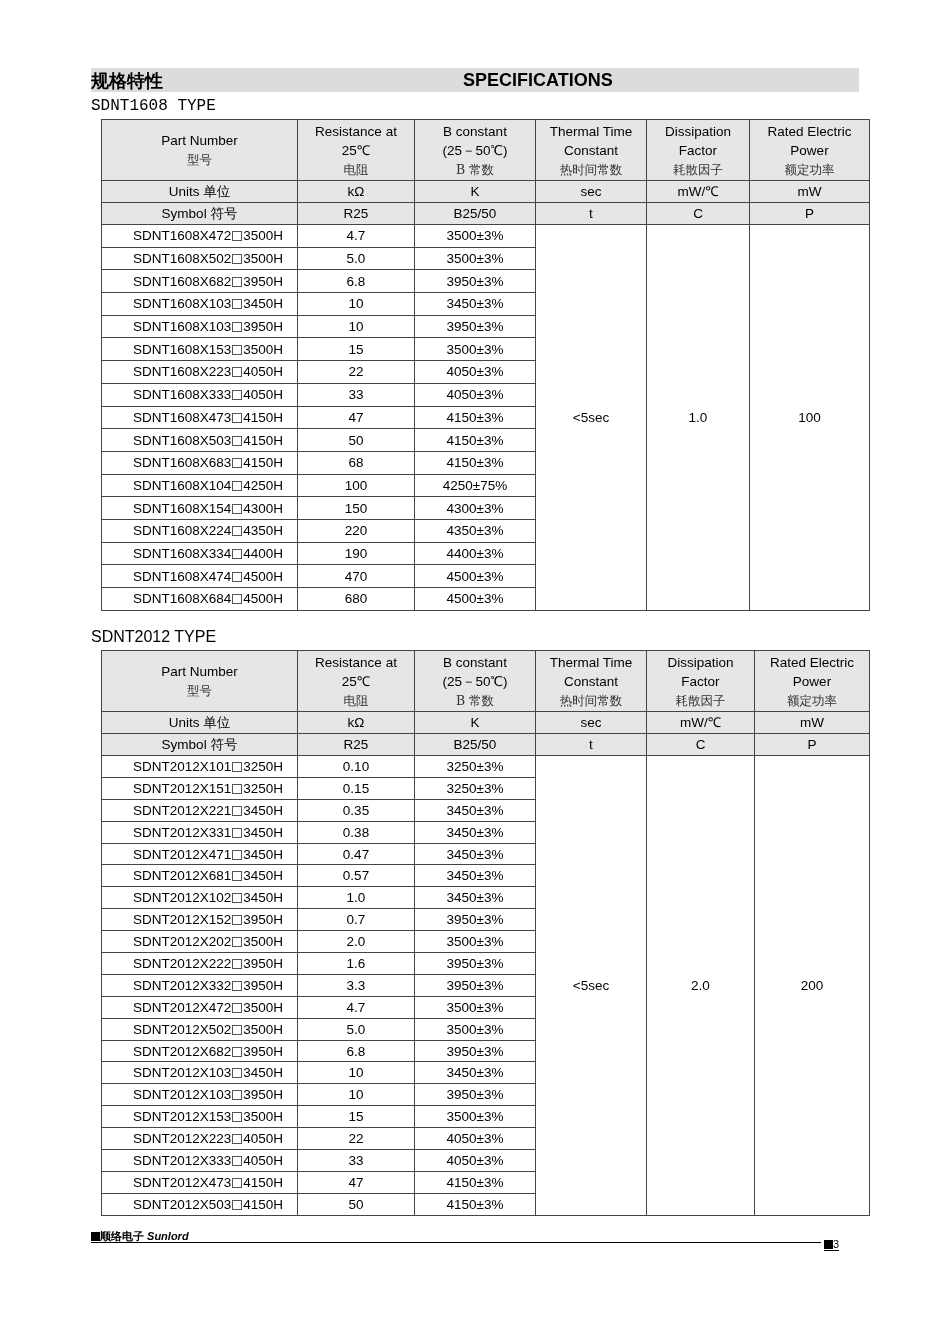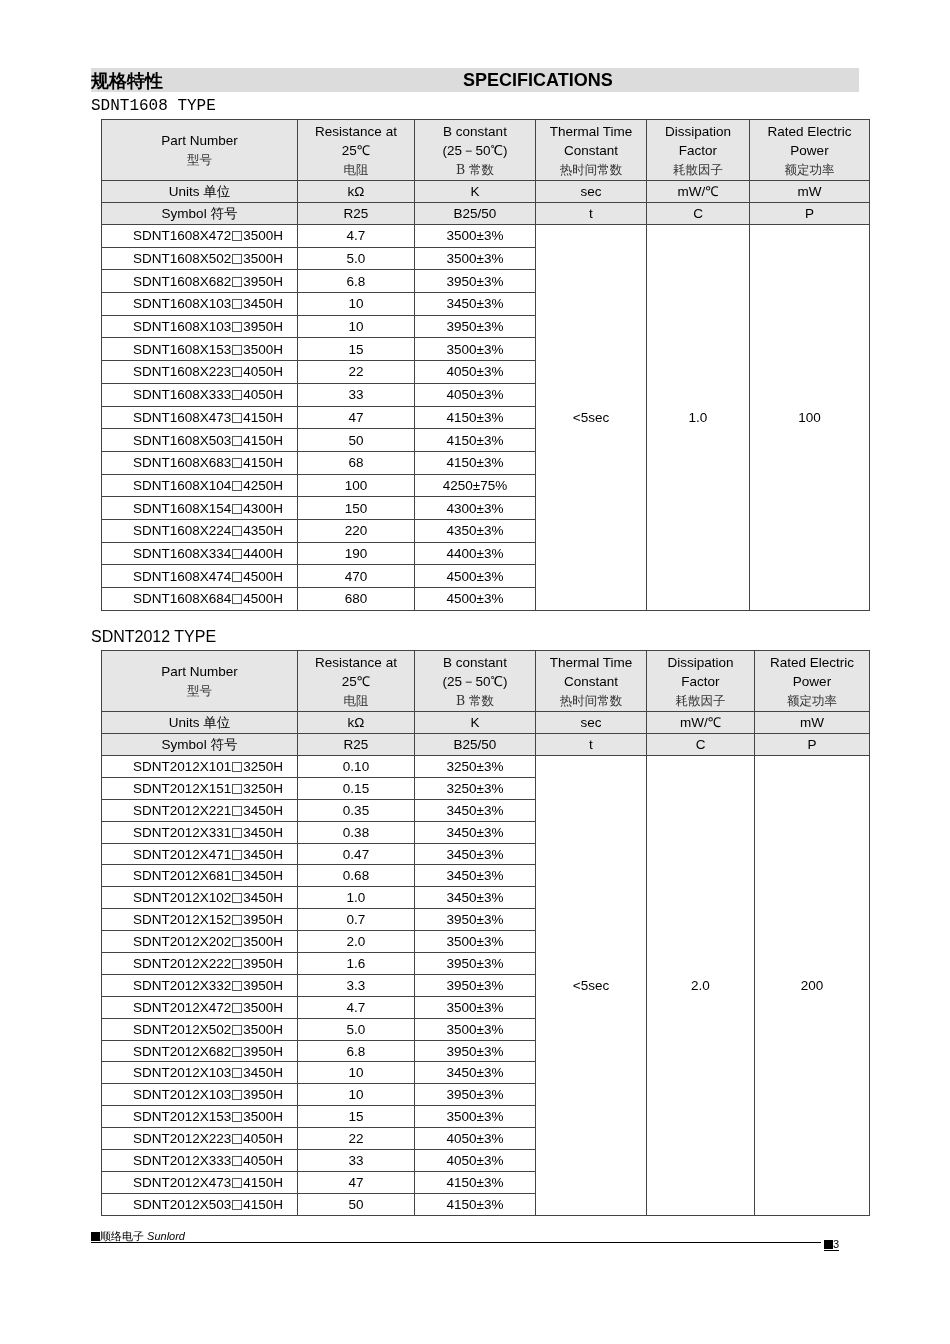--- a/index.html
+++ b/index.html
@@ -7,21 +7,21 @@
   .page-header { position:absolute; left:91px; top:68px; width:768px; height:24px; background:#dcdcdc; }
   .page-header .cn { position:absolute; left:0; top:1px; font-size:18px; font-weight:bold; font-family:"DejaVu Sans", sans-serif; letter-spacing:0px; }
   .page-header .en { position:absolute; left:372px; top:2px; font-size:18px; font-weight:bold; }
   .type-title { position:absolute; left:91px; font-size:16px; }
   table.spec { position:absolute; left:101px; width:768px; border-collapse:collapse; border:1px solid #8b5cf6; table-layout:fixed; }
   table.spec td { border:1px solid #444; text-align:center; vertical-align:middle; font-size:13.5px; padding:0; line-height:19px; }
   table.spec .hdr td { background:#e6e6e6; }
   table.spec .cn { font-family:"DejaVu Serif", serif; color:#333; font-size:12.5px; }
   table.spec td.pn { text-align:left; padding-left:31px; white-space:nowrap;margin-top:32px; }
   .sq { display:inline-block; width:10px; height:10px; border:1px solid #555; vertical-align:-1px; margin:0 1px; box-sizing:border-box; }
-  .footer { position:absolute; left:91px; top:1229px; font-size:11px; }
+  .footer { position:absolute; left:91px; top:1229px; font-size:11px;font-weight:bold; }
   .footer .italic { font-style:italic; }
   .footer-line { position:absolute; left:91px; top:1242px; width:730px; height:1px; background:#000; }
   .page-num { position:absolute; left:824px; top:1238px; font-size:11px; border-bottom:1px solid #000; }
   .blk { display:inline-block; width:9px; height:9px; background:#000; vertical-align:-1px; }
 </style>
 </head>
 <body>
 
 <div class="page-header">
   <span class="cn">规格特性</span>
@@ -258,21 +258,21 @@
         <td>0.38</td>
         <td>3450±3%</td>
       </tr>
       <tr style="height:21.9px">
         <td class="pn"><span>SDNT2012X471</span><span class="sq"></span><span>3450H</span></td>
         <td>0.47</td>
         <td>3450±3%</td>
       </tr>
       <tr style="height:21.9px">
         <td class="pn"><span>SDNT2012X681</span><span class="sq"></span><span>3450H</span></td>
-        <td>0.68</td>
+        <td>0.57</td>
         <td>3450±3%</td>
       </tr>
       <tr style="height:21.9px">
         <td class="pn"><span>SDNT2012X102</span><span class="sq"></span><span>3450H</span></td>
         <td>1.0</td>
         <td>3450±3%</td>
       </tr>
       <tr style="height:21.9px">
         <td class="pn"><span>SDNT2012X152</span><span class="sq"></span><span>3950H</span></td>
         <td>0.7</td>

